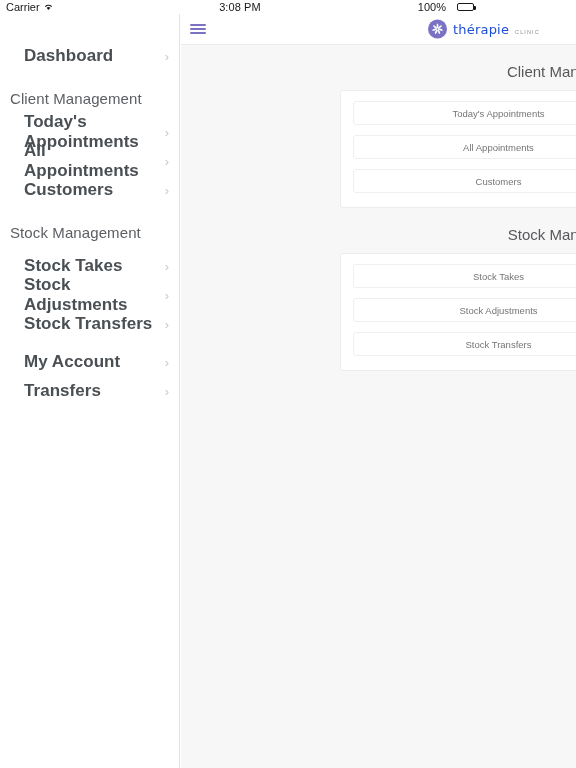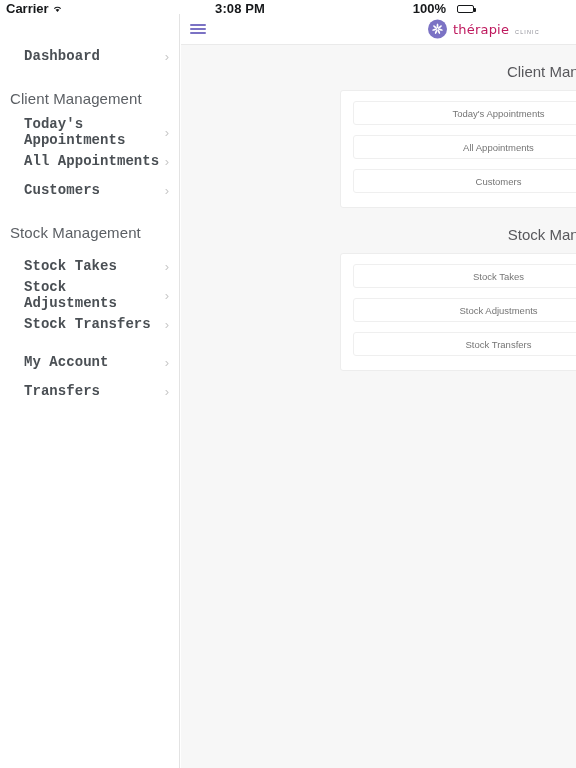--- a/index.html
+++ b/index.html
@@ -16,23 +16,23 @@
   }
 
   
   #status-bar {
     position: absolute;
     top: 0; left: 0;
     width: 480px;
     height: 14px;
     background: #ffffff;
     z-index: 50;
-    font-size: 13px;
+    font-size: 11px;
     color: #16181a;
-    font-weight: 700;
+    font-weight: 400;
   }
   #status-left {
     position: absolute;
     left: 6px; top: 1px;
     display: flex;
     align-items: center;
     gap: 4px;
   }
   #status-center {
     position: absolute;
@@ -83,25 +83,24 @@
   .nav-item {
     position: relative;
     height: 29px;
     display: flex;
     align-items: center;
     padding-left: 24px;
     padding-right: 16px;
     box-sizing: border-box;
   }
   .nav-item .nav-label {
-    font-size: 14px;
+    font-size: 17px;
     font-weight: bold;
     color: #4a4f54;
     letter-spacing: .05px;
-    font-family: Liberation Mono, monospace;
   }
   .nav-item .chevron {
     position: absolute;
     right: 10px;
     top: 50%;
     transform: translateY(-50%);
     color: #c9c9c9;
     font-size: 13px;
     line-height: 1;
     font-weight: 300;
@@ -162,21 +161,21 @@
     width: 19px; height: 19px;
     border-radius: 50%;
     background: #7b72c4;
     display: flex;
     align-items: center;
     justify-content: center;
   }
   #brand-word {
     font-family: "DejaVu Sans", sans-serif;
     font-size: 13px;
-    color: #be185d;
+    color: #1d4ed8;
     letter-spacing: .2px;
   }
   #brand-sub {
     font-size: 5.5px;
     color: #8e8e96;
     letter-spacing: 1.1px;
     text-transform: uppercase;
     position: relative;
     top: 2px;
   }

